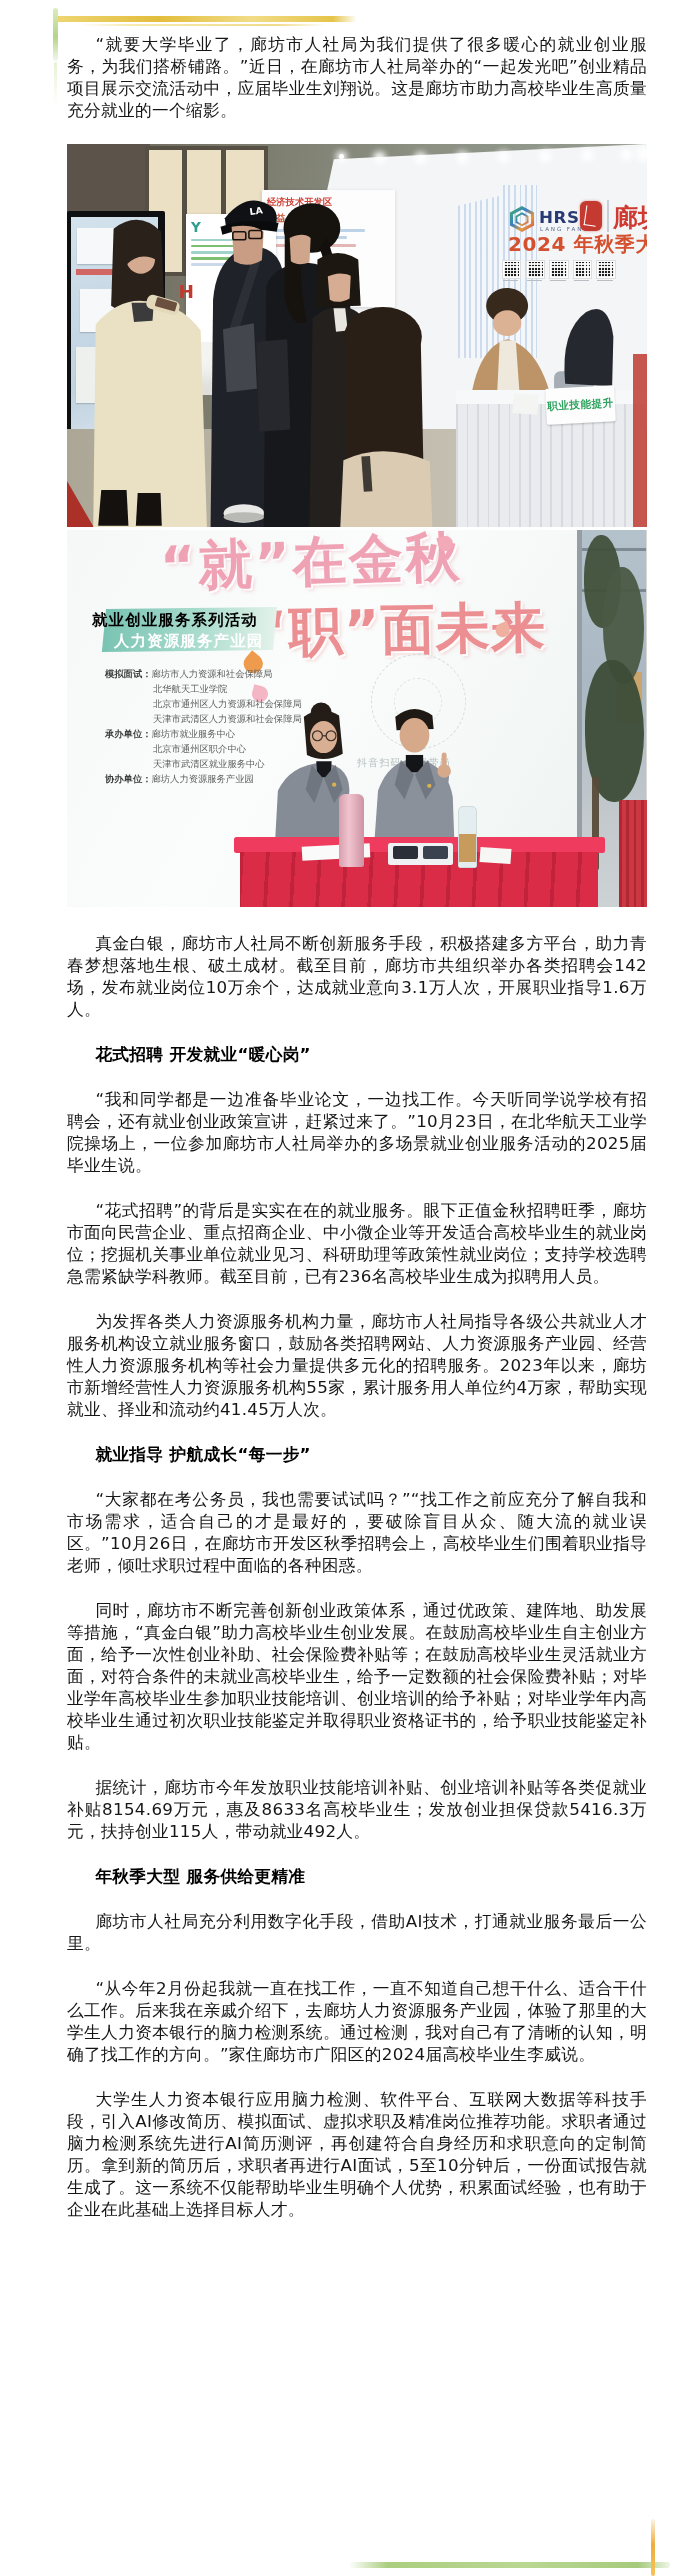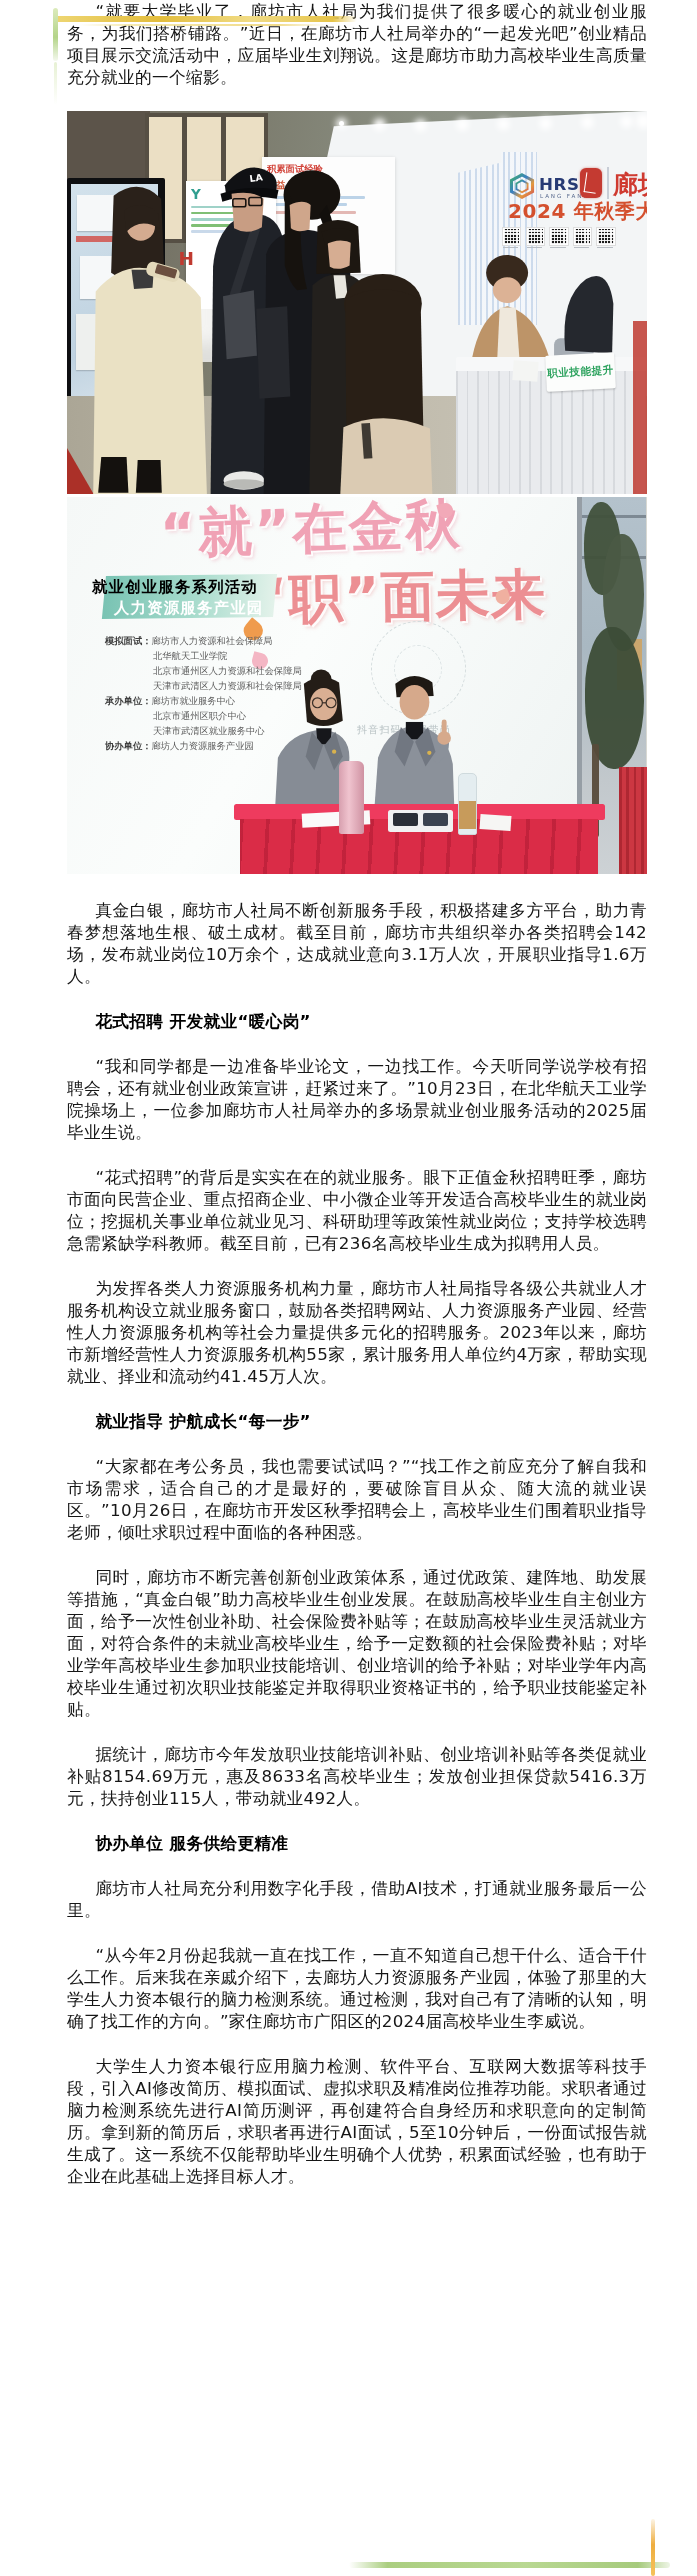--- a/index.html
+++ b/index.html
@@ -1,20 +1,20 @@
 <!DOCTYPE html>
 <html style="font-size:10px"><head>
 <meta charset="utf-8">
 <style>
   html,body{margin:0;padding:0;background:#ffffff;}
   body{width:698px;height:2576px;position:relative;overflow:hidden;
        font-family:"DejaVu Sans","Liberation Sans",sans-serif;}
   .abs{position:absolute;}
   
-  .content{width:580px;margin-left:67px;}
+  .content{width:580px;margin-left:67px;padding-top:33px;}
   .para{font-size:16.7px;line-height:22px;color:#161616;margin:0 0 23px;
         text-indent:1.7em;text-align:justify;letter-spacing:0.3px;}
   .headline{font-size:16.7px;line-height:22px;color:#000;font-weight:bold;
         margin:0 0 23px;text-indent:1.7em;letter-spacing:0.3px;}
   
   .deco-yellow-1{left:54px;top:16px;width:303px;height:6.2px;border-radius:3.7px;
     background:linear-gradient(90deg,#eed673,#e3bd3c 35%,#f1dc86 65%,#e6c44a 92%,rgba(230,196,74,0));}
   .deco-yellow-2{left:79px;top:23.5px;width:247px;height:2.5px;border-radius:2.5px;opacity:.75;
     background:linear-gradient(90deg,rgba(243,228,151,0),#f3e497 20%,#eccf63 80%,rgba(236,207,99,0));}
   .deco-green-v{left:53px;top:8px;width:5px;height:53px;border-radius:2.5px;
@@ -206,21 +206,21 @@
           <div class="qr-cap"></div>
         </div>
       <div>
           <div class="qr"></div>
           <div class="qr-cap"></div>
         </div>
     </div>
     <div class="abs p1-bluesign"></div>
 
     <div class="abs p1-poster-blue">
-      <div class="l1">积累面试经验</div>
+      <div class="l1">经济技术开发区</div>
       <div class="l2">公益人才交流会</div>
       <div class="bar" style="width:80%;"></div>
       <div class="bar" style="width:65%;"></div>
       <div class="bar" style="width:72%;background:#e3b8b4;"></div>
     </div>
 
     <div class="abs p1-rollup">
       <span class="logo">Y</span>
       <div class="tl" style="width:85%;"></div>
       <div class="tl g" style="width:70%;"></div>
@@ -399,21 +399,21 @@
 
   <p class="para">真金白银，廊坊市人社局不断创新服务手段，积极搭建多方平台，助力青春梦想落地生根、破土成材。截至目前，廊坊市共组织举办各类招聘会142场，发布就业岗位10万余个，达成就业意向3.1万人次，开展职业指导1.6万人。</p>
   <h2 class="headline">花式招聘 开发就业“暖心岗”</h2>
   <p class="para">“我和同学都是一边准备毕业论文，一边找工作。今天听同学说学校有招聘会，还有就业创业政策宣讲，赶紧过来了。”10月23日，在北华航天工业学院操场上，一位参加廊坊市人社局举办的多场景就业创业服务活动的2025届毕业生说。</p>
   <p class="para">“花式招聘”的背后是实实在在的就业服务。眼下正值金秋招聘旺季，廊坊市面向民营企业、重点招商企业、中小微企业等开发适合高校毕业生的就业岗位；挖掘机关事业单位就业见习、科研助理等政策性就业岗位；支持学校选聘急需紧缺学科教师。截至目前，已有236名高校毕业生成为拟聘用人员。</p>
   <p class="para">为发挥各类人力资源服务机构力量，廊坊市人社局指导各级公共就业人才服务机构设立就业服务窗口，鼓励各类招聘网站、人力资源服务产业园、经营性人力资源服务机构等社会力量提供多元化的招聘服务。2023年以来，廊坊市新增经营性人力资源服务机构55家，累计服务用人单位约4万家，帮助实现就业、择业和流动约41.45万人次。</p>
   <h2 class="headline">就业指导 护航成长“每一步”</h2>
   <p class="para">“大家都在考公务员，我也需要试试吗？”“找工作之前应充分了解自我和市场需求，适合自己的才是最好的，要破除盲目从众、随大流的就业误区。”10月26日，在廊坊市开发区秋季招聘会上，高校毕业生们围着职业指导老师，倾吐求职过程中面临的各种困惑。</p>
   <p class="para">同时，廊坊市不断完善创新创业政策体系，通过优政策、建阵地、助发展等措施，“真金白银”助力高校毕业生创业发展。在鼓励高校毕业生自主创业方面，给予一次性创业补助、社会保险费补贴等；在鼓励高校毕业生灵活就业方面，对符合条件的未就业高校毕业生，给予一定数额的社会保险费补贴；对毕业学年高校毕业生参加职业技能培训、创业培训的给予补贴；对毕业学年内高校毕业生通过初次职业技能鉴定并取得职业资格证书的，给予职业技能鉴定补贴。</p>
   <p class="para">据统计，廊坊市今年发放职业技能培训补贴、创业培训补贴等各类促就业补贴8154.69万元，惠及8633名高校毕业生；发放创业担保贷款5416.3万元，扶持创业115人，带动就业492人。</p>
-  <h2 class="headline">协办单位 服务供给更精准</h2>
+  <h2 class="headline">年秋季大型 服务供给更精准</h2>
   <p class="para">廊坊市人社局充分利用数字化手段，借助AI技术，打通就业服务最后一公里。</p>
   <p class="para">“从今年2月份起我就一直在找工作，一直不知道自己想干什么、适合干什么工作。后来我在亲戚介绍下，去廊坊人力资源服务产业园，体验了那里的大学生人力资本银行的脑力检测系统。通过检测，我对自己有了清晰的认知，明确了找工作的方向。”家住廊坊市广阳区的2024届高校毕业生李威说。</p>
   <p class="para">大学生人力资本银行应用脑力检测、软件平台、互联网大数据等科技手段，引入AI修改简历、模拟面试、虚拟求职及精准岗位推荐功能。求职者通过脑力检测系统先进行AI简历测评，再创建符合自身经历和求职意向的定制简历。拿到新的简历后，求职者再进行AI面试，5至10分钟后，一份面试报告就生成了。这一系统不仅能帮助毕业生明确个人优势，积累面试经验，也有助于企业在此基础上选择目标人才。</p>
 </div>
 
 <div class="abs deco-bot-green"></div>
 <div class="abs deco-bot-orange"></div>
 
 
 </body></html>

